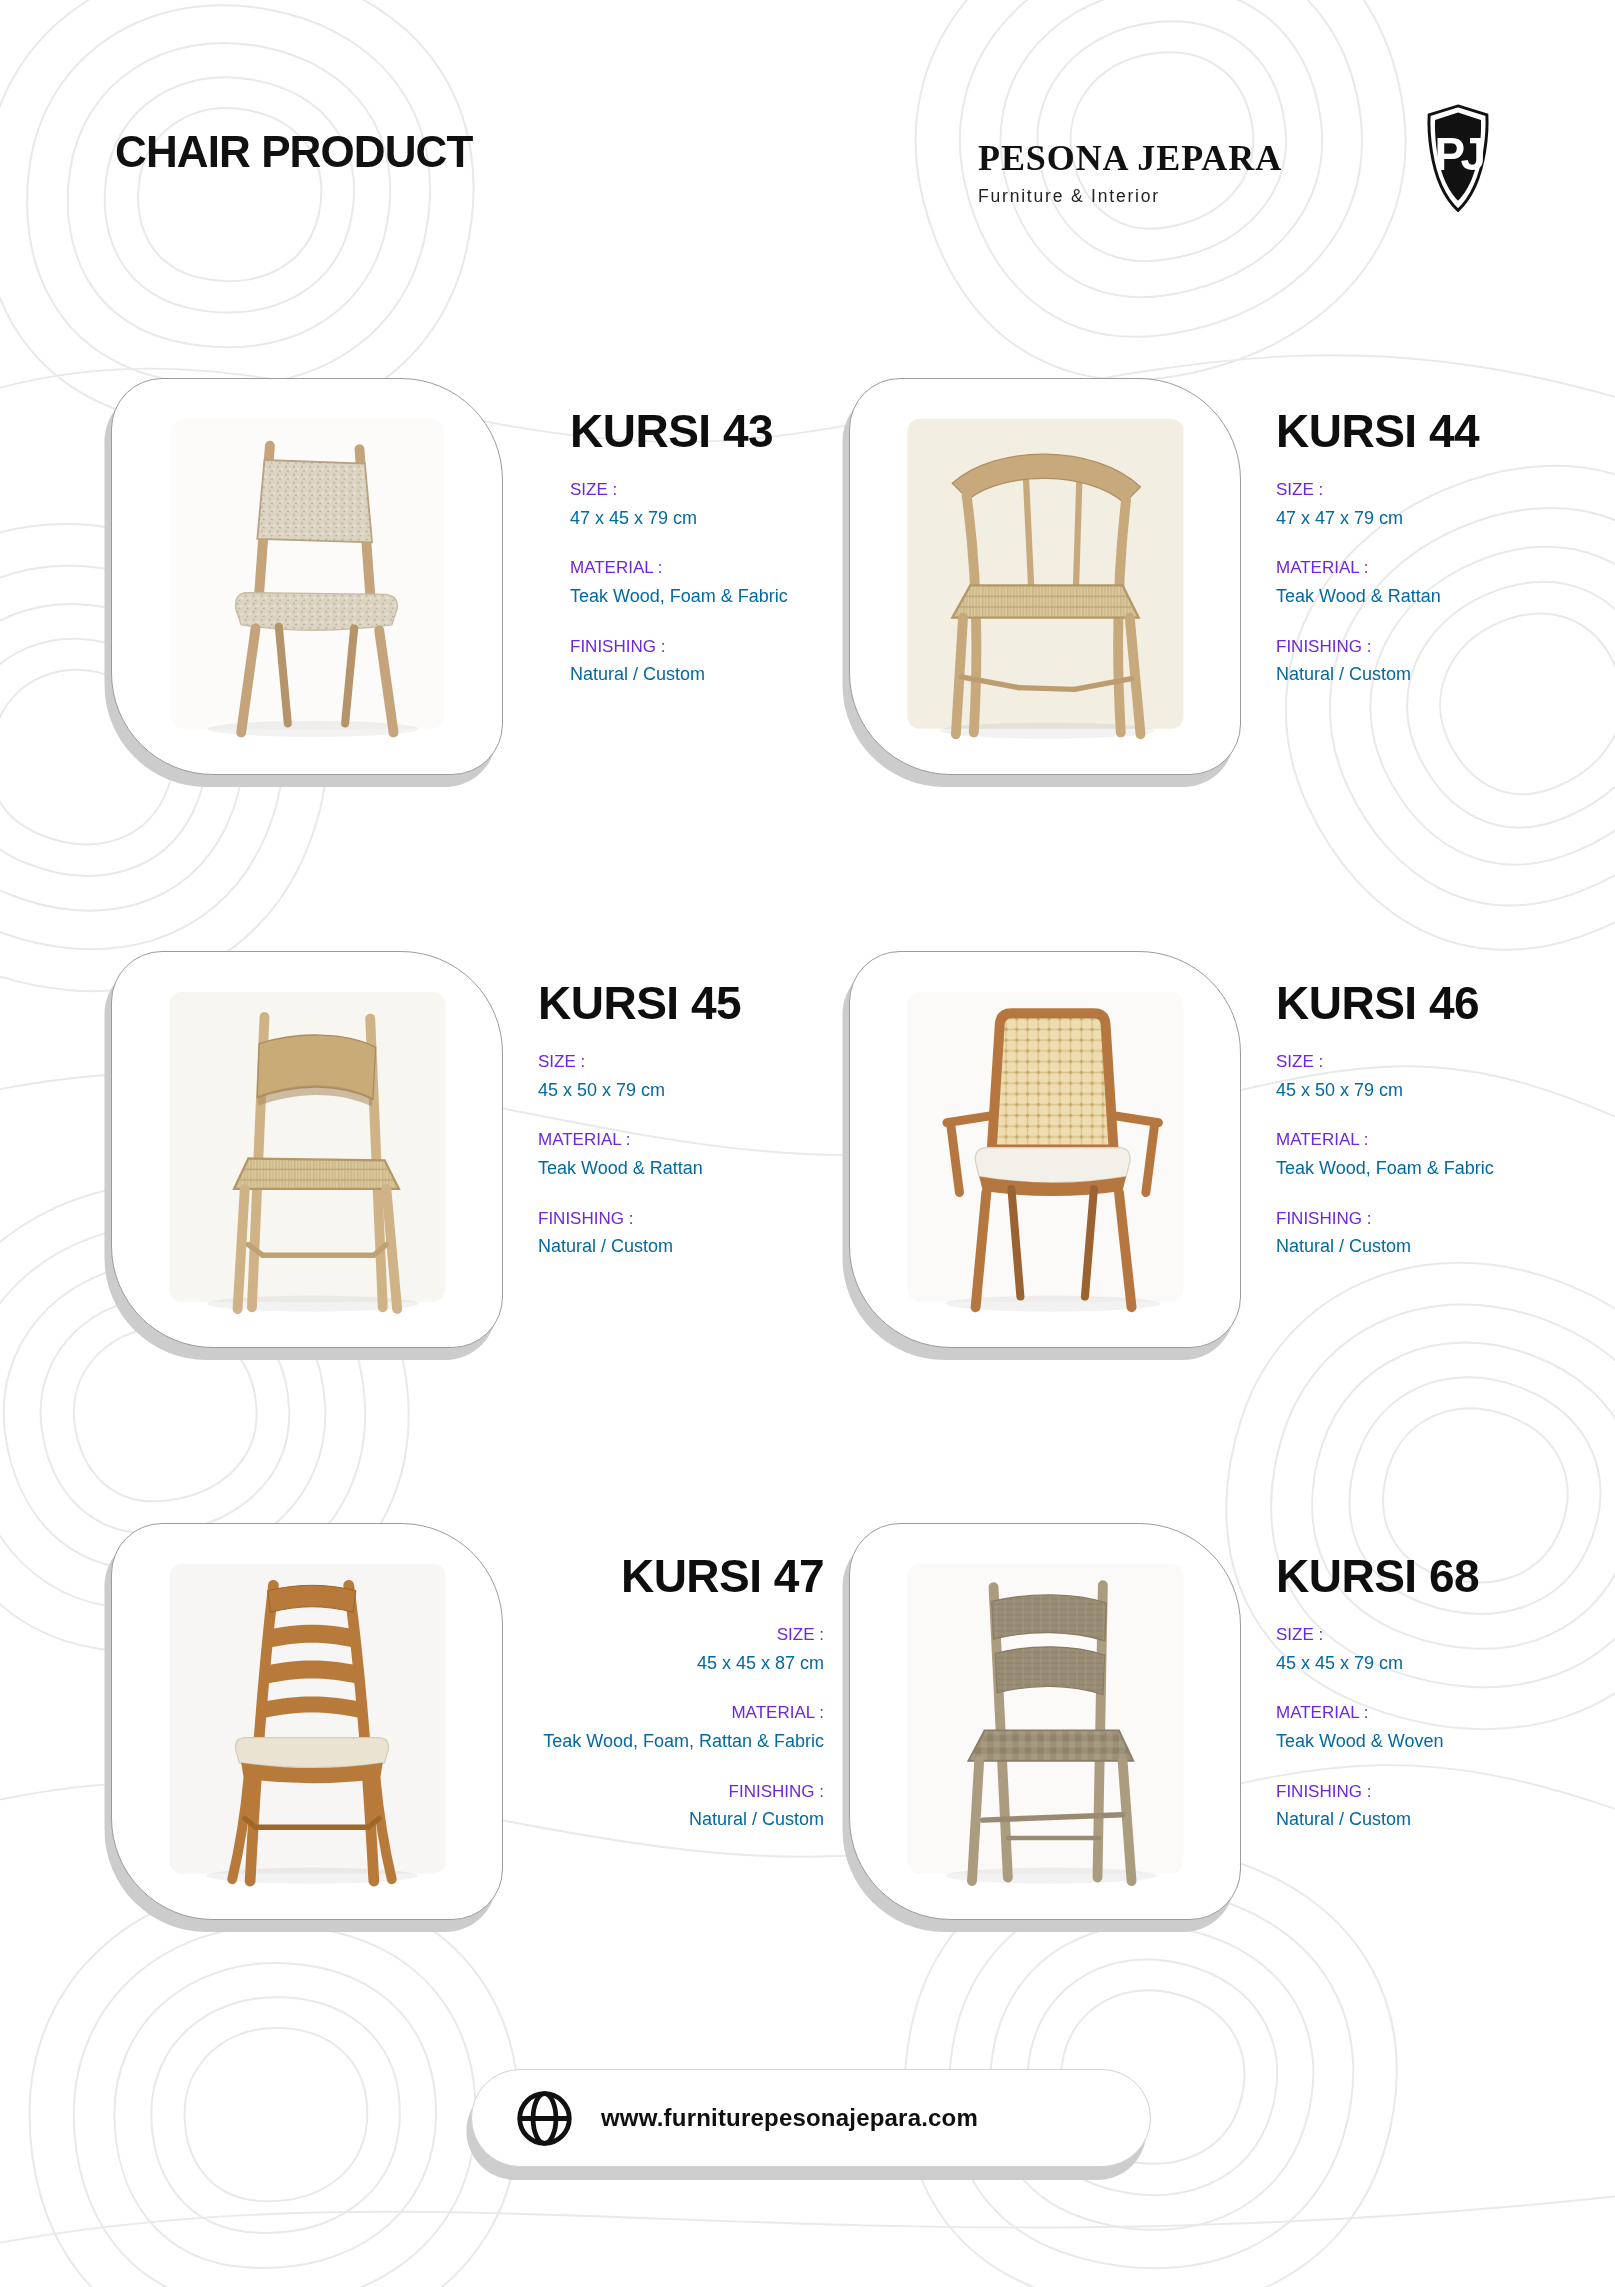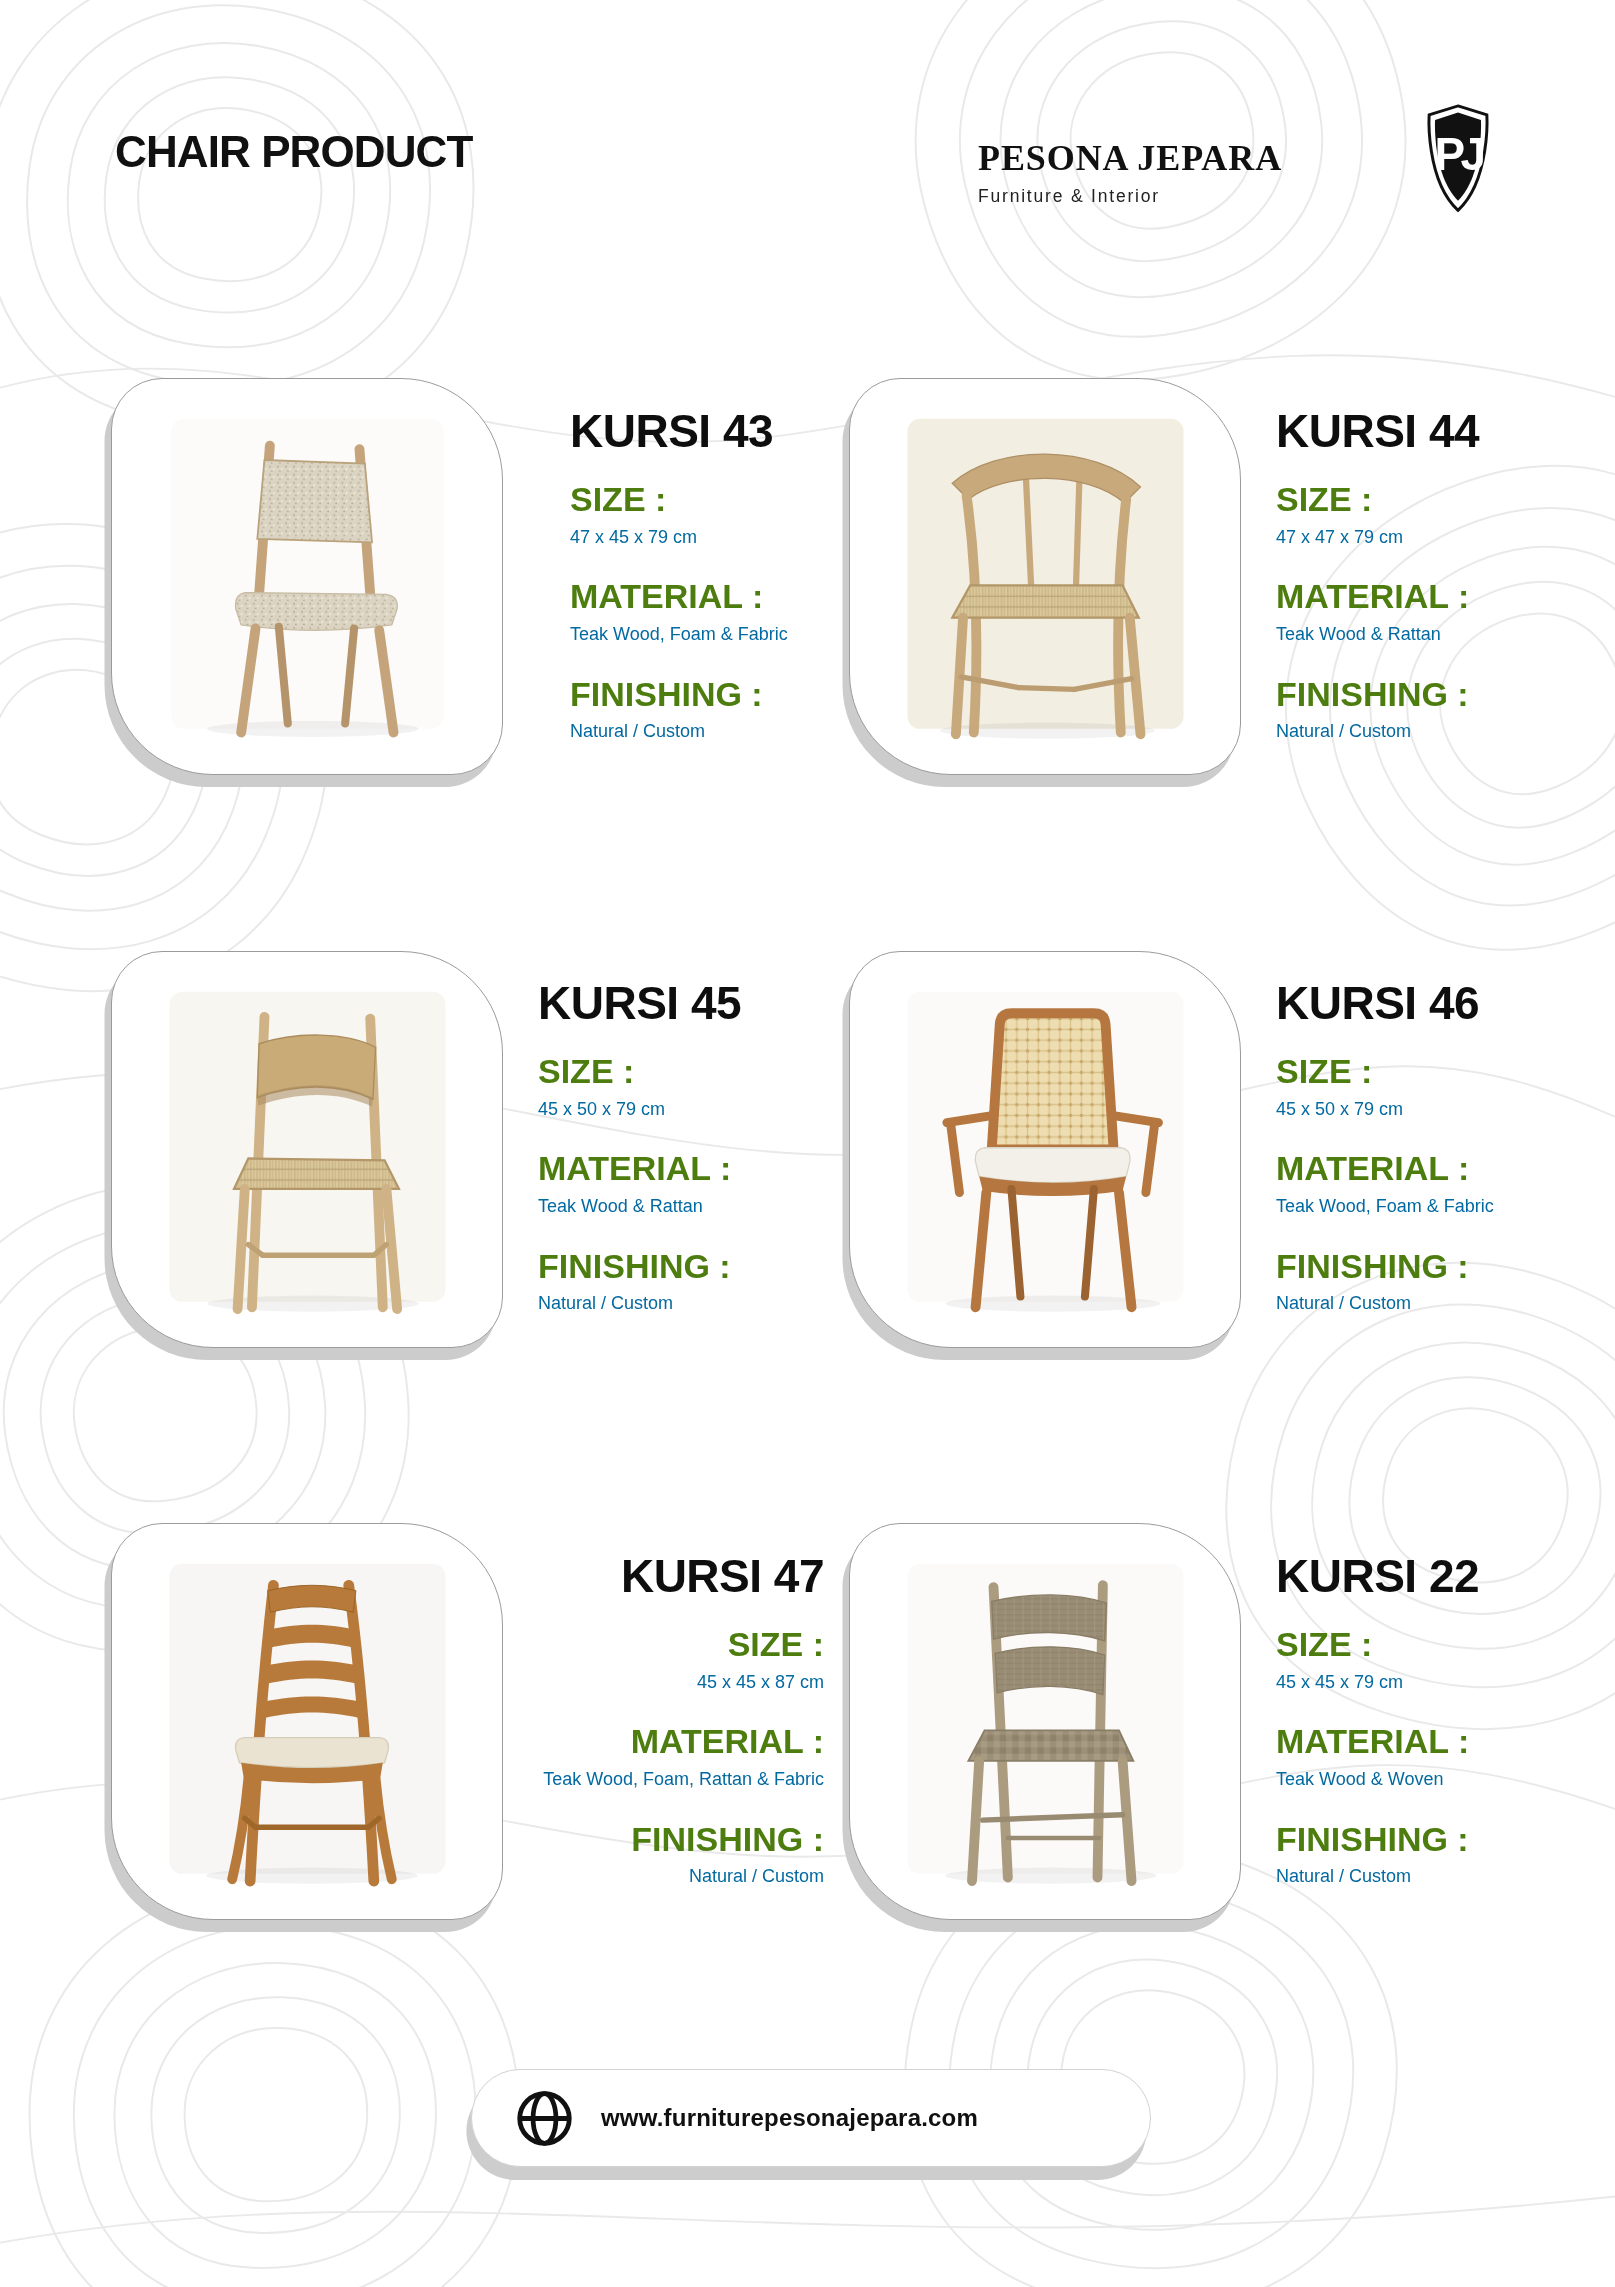--- a/index.html
+++ b/index.html
@@ -36,21 +36,21 @@
     box-shadow:-6.5px 12px 0 #cccccc;
     display:flex;align-items:center;justify-content:center;
     box-sizing:border-box;
   }
   .chair path{stroke-linecap:round;}
 
   .pinfo{position:absolute;width:286px;}
   .pname{margin:0 0 22px 0;font-size:46px;font-weight:700;letter-spacing:-0.5px;color:#0e0e0e;white-space:nowrap;}
   .sec{margin-top:28px;}
   .sec:first-of-type{margin-top:0;}
-  .lbl{font-size:34px;font-weight:700;color:#4d7c0f;margin-bottom:6.5px;}
+  .lbl{font-size:17px;font-weight:400;color:#6d28d9;margin-bottom:6.5px;}
   .val{font-size:18px;color:#0369a1;line-height:1.32;}
 
   
   .c1r1{left:111px;top:378px;}   .t1r1{left:570px;top:404px;}
   .c2r1{left:849px;top:378px;}   .t2r1{left:1276px;top:404px;}
   .c1r2{left:111px;top:951px;}  .t1r2{left:538px;top:976px;}
   .c2r2{left:849px;top:951px;}  .t2r2{left:1276px;top:976px;}
   .c1r3{left:111px;top:1523px;}  .t1r3{left:538px;top:1549px;text-align:right;}
   .c2r3{left:849px;top:1523px;}  .t2r3{left:1276px;top:1549px;}
 
@@ -365,21 +365,21 @@
         <path d="M110 54 C152 44 204 44 238 56 L236 98 C198 86 152 86 112 96 Z" fill="url(#wvf48)" stroke="#8a7d66" stroke-width="1.5"></path>
         <path d="M114 112 C154 102 202 102 236 114 L234 158 C198 146 154 146 116 156 Z" fill="url(#wvf48)" stroke="#8a7d66" stroke-width="1.5"></path>
         <path d="M102 198 L252 198 L268 232 L84 232 Z" fill="url(#wv48)" stroke="#8a7d66" stroke-width="2"></path>
         <path d="M96 232 L88 366" stroke="#ab9c80" stroke-width="11" fill="none"></path>
         <path d="M256 232 L266 366" stroke="#ab9c80" stroke-width="11" fill="none"></path>
         <path d="M100 298 L256 292" stroke="#998b72" stroke-width="6" fill="none"></path>
         <path d="M128 318 L230 318" stroke="#998b72" stroke-width="5" fill="none"></path>
       </svg>
     </div>
     <div class="pinfo t2r3">
-      <h2 class="pname">KURSI 22</h2>
+      <h2 class="pname">KURSI 68</h2>
       <div class="sec">
         <div class="lbl">SIZE :</div>
         <div class="val">45 x 45 x 79 cm</div>
       </div>
       <div class="sec">
         <div class="lbl">MATERIAL :</div>
         <div class="val">Teak Wood &amp; Woven</div>
       </div>
       <div class="sec">
         <div class="lbl">FINISHING :</div>

